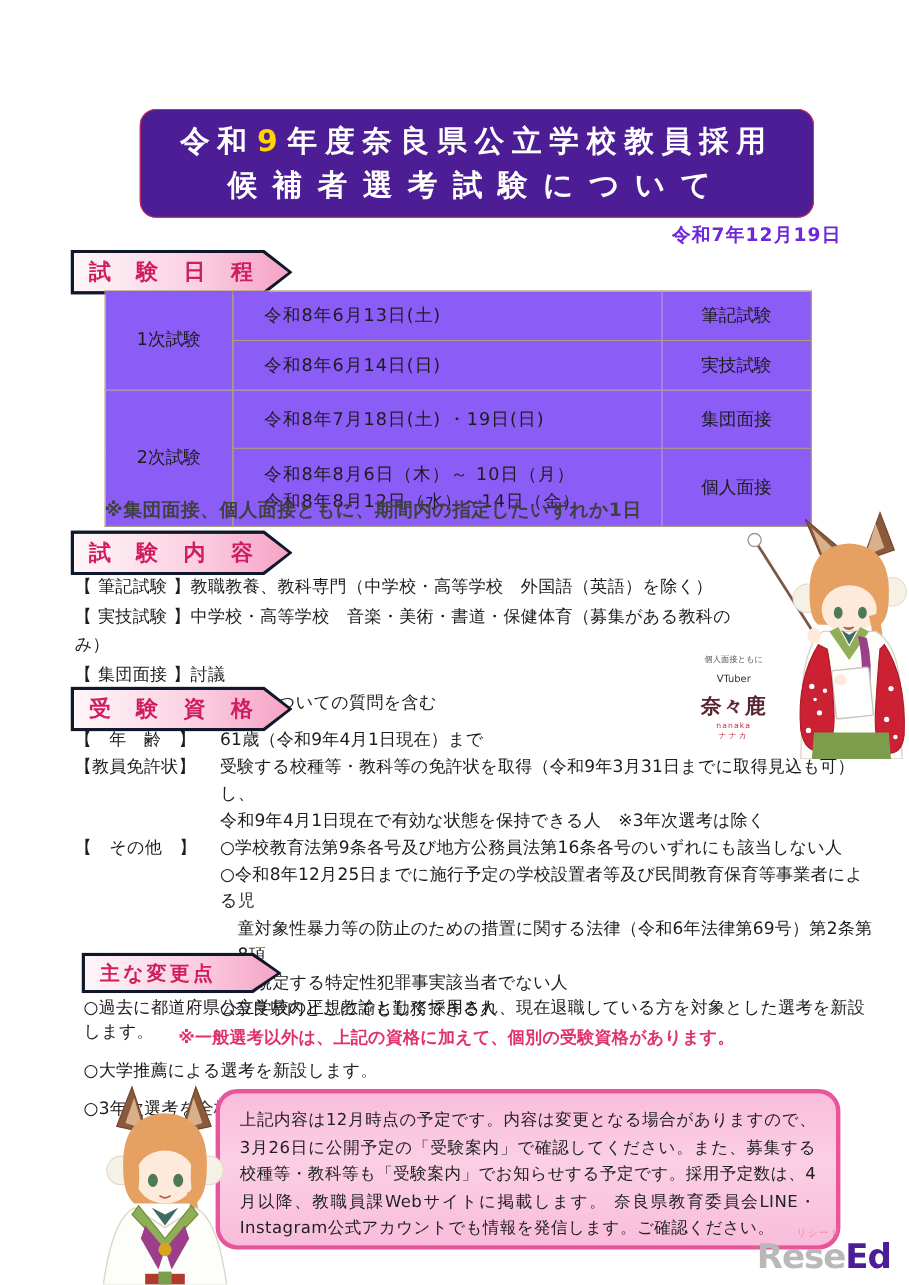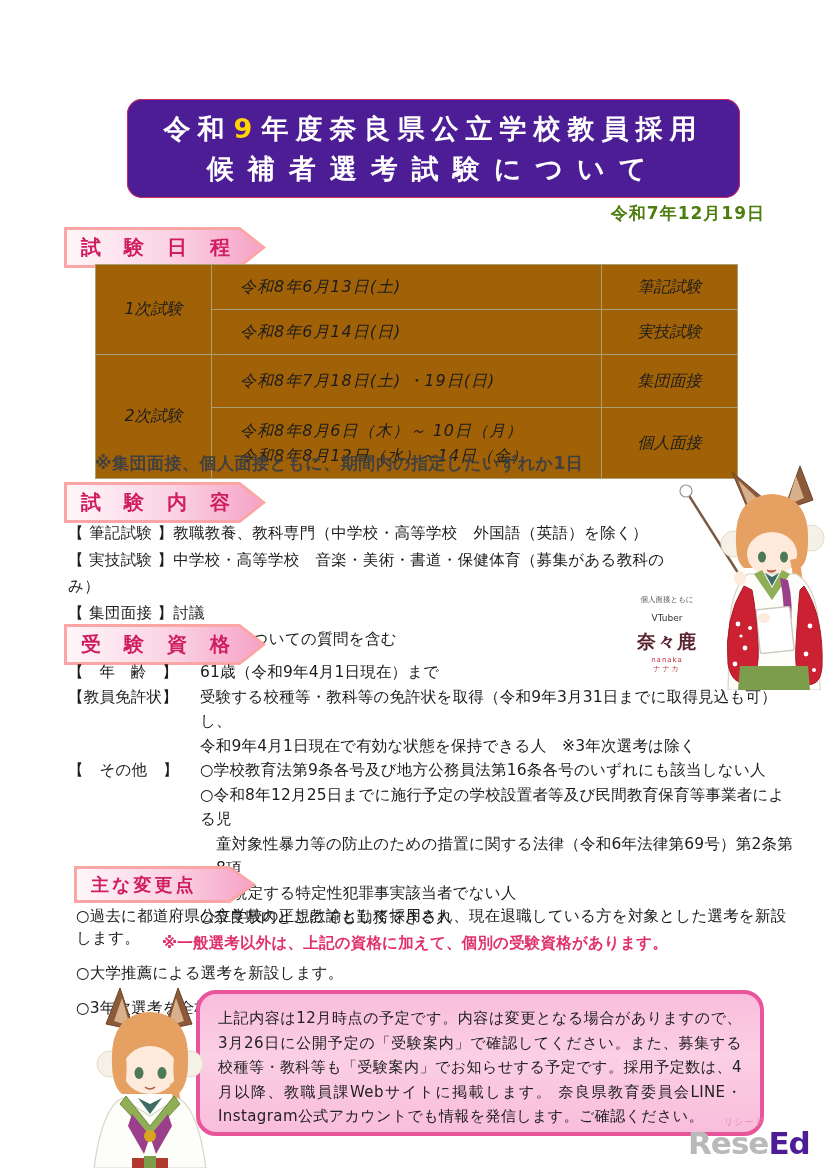--- a/index.html
+++ b/index.html
@@ -23,48 +23,48 @@
   }
   .banner .line1{
     color:#ffffff;font-size:27px;font-weight:bold;letter-spacing:7px;line-height:40px;
   }
   .banner .line1 .year{color:#ffd400;padding:0 2px;}
   .banner .line2{
     color:#ffffff;font-size:27px;font-weight:bold;letter-spacing:14px;line-height:40px;
   }
   .date-line{
     position:absolute;left:520px;top:202px;width:245px;
-    text-align:right;color:#4d7c0f;font-size:17px;font-weight:bold;letter-spacing:1px;
+    text-align:right;color:#6d28d9;font-size:17px;font-weight:bold;letter-spacing:1px;
   }
   
   .arrow{
     position:absolute;height:41px;
-    background:#fca5a5;
+    background:#0f172a;
     clip-path:polygon(0 0,calc(100% - 26px) 0,100% 50%,calc(100% - 26px) 100%,0 100%);
     padding:0;
   }
   .arrow .arrow-in{
     position:absolute;left:3px;top:3px;right:4px;bottom:3px;
     background:linear-gradient(90deg,#fef6f9 0%,#fbd1e2 55%,#f6a3c6 100%);
     clip-path:polygon(0 0,calc(100% - 23px) 0,100% 50%,calc(100% - 23px) 100%,0 100%);
     display:flex;align-items:center;
   }
   .arrow .arrow-label{
     color:#cf1d5f;font-size:20px;font-weight:bold;letter-spacing:8px;
     padding-left:14px;white-space:nowrap;
   }
   
   .sched{
     position:absolute;left:95px;top:264px;width:611px;
     border-collapse:collapse;table-layout:fixed;
     font-size:16px;
   }
   .sched td{
-    border:1.6px solid #a9a078;background:#a16207;
-    padding:0 0 0 0;height:44px;font-style:italic;
+    border:1.6px solid #a9a078;background:#8b5cf6;
+    padding:0 0 0 0;height:44px;
   }
   .sched td.stage{width:115px;text-align:center;font-size:16px;}
   .sched td.date{width:361px;text-align:left;padding-left:28px;letter-spacing:1px;}
   .sched td.type{width:135px;text-align:center;}
   .sched tr.tall td{height:52px;}
   .sched tr.taller td{height:70px;}
   .sched .two-line div{line-height:25px;}
   .table-note{
     position:absolute;left:95px;top:452px;width:611px;text-align:left;
     color:#404040;font-size:17px;font-weight:bold;letter-spacing:0.5px;

